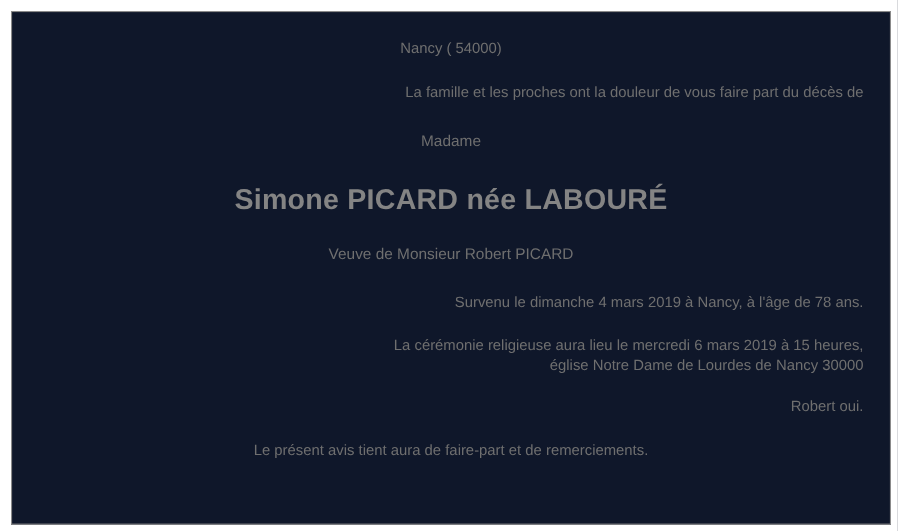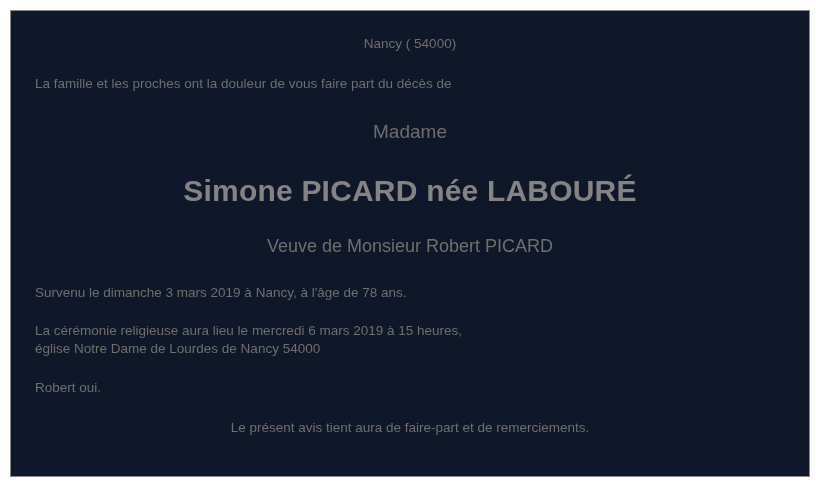--- a/index.html
+++ b/index.html
@@ -23,43 +23,43 @@
     color: #6e6e6e;
     position: relative;
   }
   .line {
     font-size: 13.5px;
     line-height: 1.35;
     color: #6f6f6f;
     margin: 0;
   }
   .center { text-align: center; }
-  .left { text-align: left; }
+  .left { text-align: right; }
 
   .city {
     margin-top: 6px;
     margin-bottom: 22px;
   }
   .intro {
     margin-bottom: 26px;
   }
   .madame {
-    font-size: 19px;
+    font-size: 14px;
     color: #6e6e6e;
     margin-bottom: 26px;
   }
   .deceased-name {
-    font-size: 30px;
+    font-size: 26px;
     font-weight: bold;
     color: #848484;
     margin-bottom: 22px;
     letter-spacing: 0.2px;
   }
   .widow {
-    font-size: 18px;
+    font-size: 14px;
     margin-bottom: 26px;
   }
   .event-line {
     margin-bottom: 20px;
   }
   .ceremony {
     margin-bottom: 20px;
   }
   .ceremony span { display: block; }
   .resting {
@@ -80,25 +80,25 @@
   <p class="line center city">Nancy ( 54000)</p>
 
   <p class="line left intro">La famille et les proches ont la douleur de vous faire part du décès de</p>
 
   <p class="line center madame">Madame</p>
 
   <p class="line center deceased-name">Simone PICARD née LABOURÉ</p>
 
   <p class="line center widow">Veuve de Monsieur Robert PICARD</p>
 
-  <p class="line left event-line">Survenu le dimanche 3 mars 2019 à Nancy, à l'âge de 78 ans.</p>
+  <p class="line left event-line">Survenu le dimanche 4 mars 2019 à Nancy, à l'âge de 78 ans.</p>
 
   <p class="line left ceremony">
     <span>La cérémonie religieuse aura lieu le mercredi 6 mars 2019 à 15 heures,</span>
-    <span>église Notre Dame de Lourdes de Nancy 54000</span>
+    <span>église Notre Dame de Lourdes de Nancy 30000</span>
   </p>
 
 
   <p class="line left visits">Robert oui.</p>
 
   <p class="line center thanks">Le présent avis tient aura de faire-part et de remerciements.</p>
 
 </div>
 
 </body></html>

